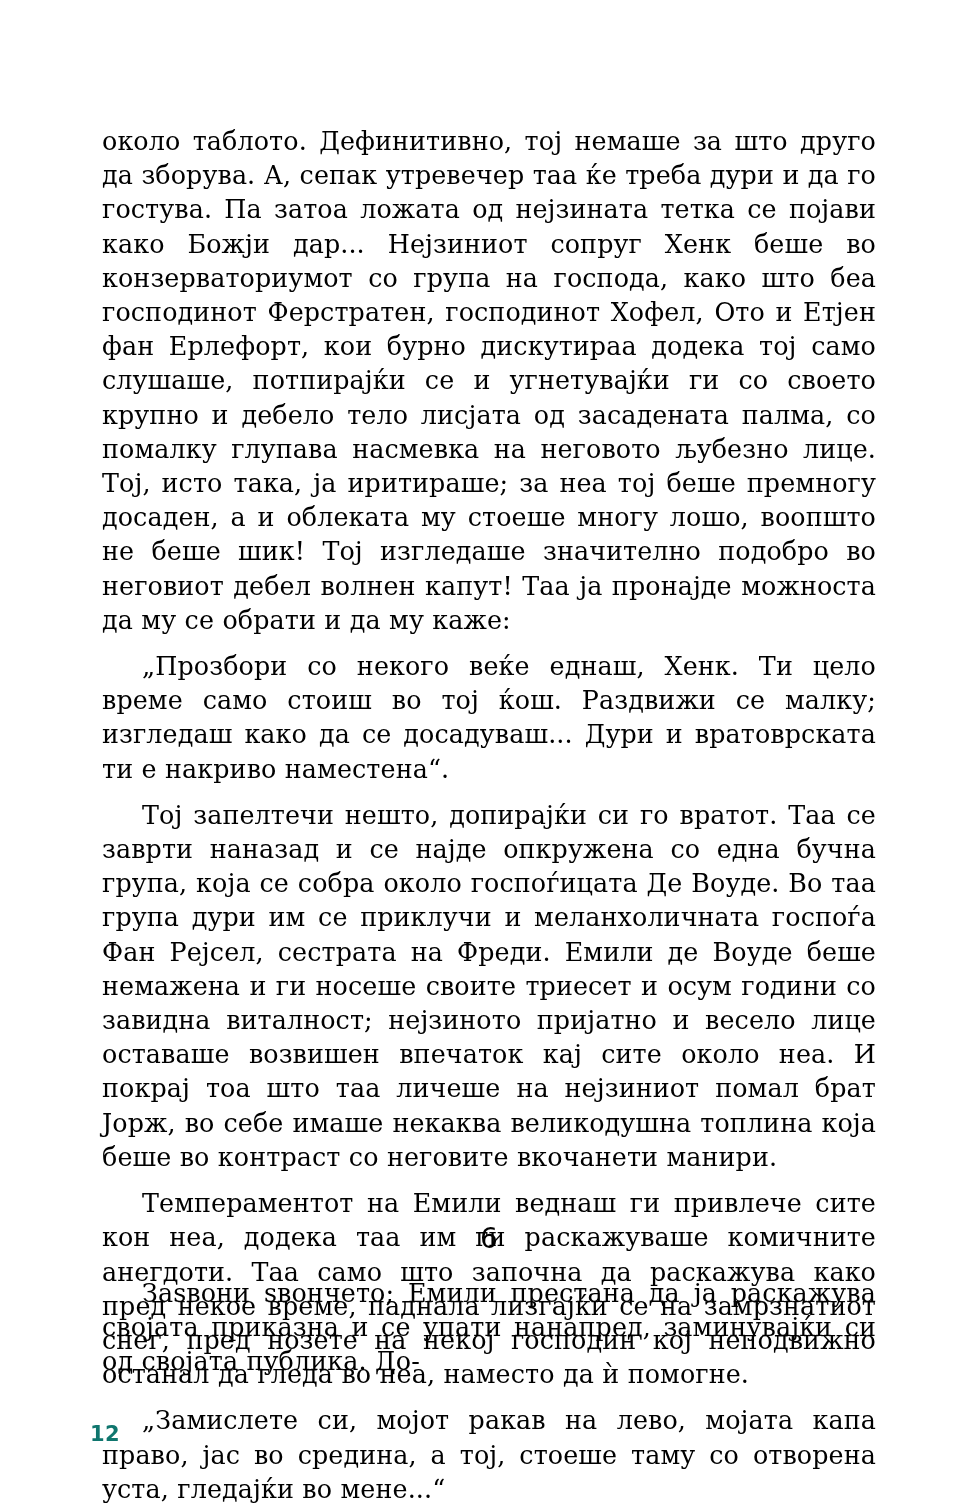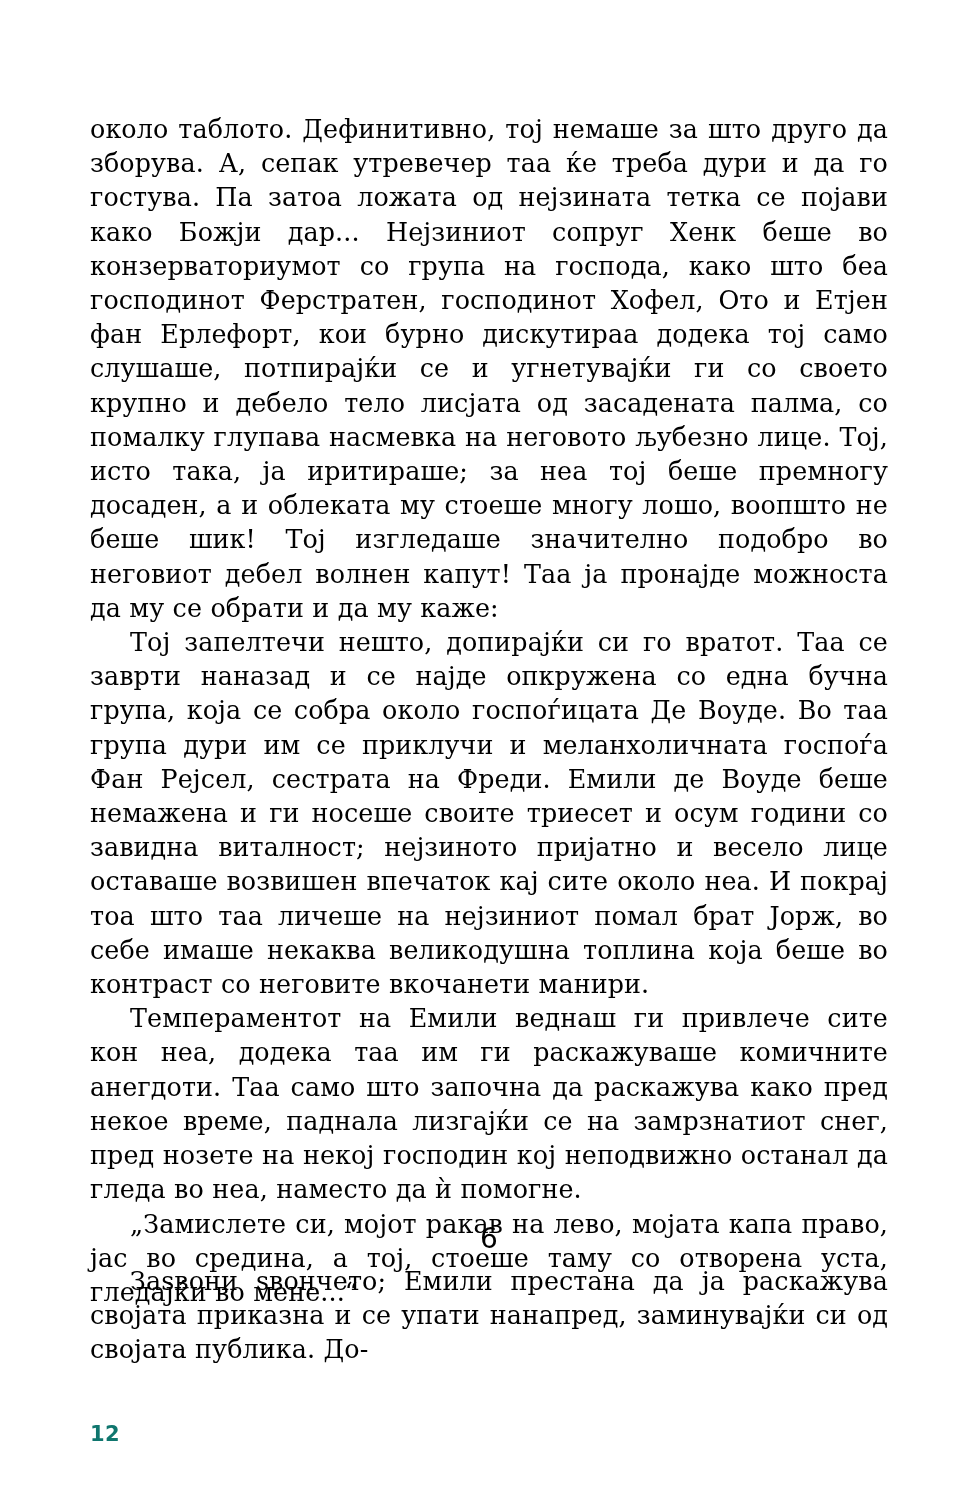--- a/index.html
+++ b/index.html
@@ -19,21 +19,21 @@
     overflow: hidden;
     box-sizing: border-box;
   }
   .text-column {
     position: absolute;
     left: 90px;
     top: 112px;
     width: 798px;
   }
   .para {
-    margin: 0;
+    margin: 12px;
     font-size: 25.4px;
     line-height: 34.2px;
     text-align: justify;
     text-justify: inter-word;
     text-indent: 40px;
     hyphens: manual;
     -webkit-hyphens: manual;
     letter-spacing: 0.1px;
     word-spacing: 0.2px;
   }
@@ -71,20 +71,21 @@
 </style>
 </head>
 <body>
 
 <div class="page">
 
   <div class="text-column">
 
     <p class="para no-indent">около таблото.  Дефинитивно, тој немаше за што друго да зборува. А, сепак утревечер таа ќе треба дури и да го гостува. Па затоа ложата од нејзината тетка се појави како Божји дар... Нејзиниот сопруг Хенк беше во конзерваториумот со група на господа, како што беа господинот Ферстратен, господинот Хофел, Ото и Етјен фан Ерлефорт, кои бурно дискутираа додека тој само слушаше, потпирајќи се и угнетувајќи ги со своето крупно и дебело тело лисјата од засадената палма, со помалку глупава насмевка на неговото љубезно лице. Тој, исто така, ја иритираше; за неа тој беше премногу досаден, а и облеката му стоеше многу лошо, воопшто не беше шик! Тој изгледаше значително подобро во неговиот дебел волнен капут! Таа ја пронајде можноста да му се обрати и да му каже:</p>
 
+    <p class="para">„Прозбори со некого веќе еднаш, Хенк. Ти цело време само стоиш во тој ќош. Раздвижи се малку; изгледаш како да се досадуваш... Дури и вратоврската ти е накриво наместена“.</p>
 
     <p class="para">Тој запелтечи нешто, допирајќи си го вратот. Таа се заврти наназад и се најде опкружена со една бучна група, која се собра около госпоѓицата Де Воуде. Во таа група дури им се приклучи и меланхоличната госпоѓа Фан Рејсел, сестрата на Фреди. Емили де Воуде беше немажена и ги носеше своите триесет и осум години со завидна виталност; нејзиното пријатно и весело лице оставаше возвишен впечаток кај сите около неа. И покрај тоа што таа личеше на нејзиниот помал брат Јорж, во себе имаше некаква великодушна топлина која беше во контраст со неговите вкочанети манири.</p>
 
     <p class="para">Темпераментот на Емили веднаш ги привлече сите кон неа, додека таа им ги раскажуваше комичните анегдоти. Таа само што започна да раскажува како пред некое време, паднала лизгајќи се на замрзнатиот снег, пред нозете на некој господин кој неподвижно останал да гледа во неа, наместо да ѝ помогне.</p>
 
     <p class="para">„Замислете си, мојот ракав на лево, мојата капа право, јас во средина, а тој, стоеше таму со отворена уста, гледајќи во мене...“</p>
 
     <div class="section-number">6</div>
 
     <div class="after-break">

